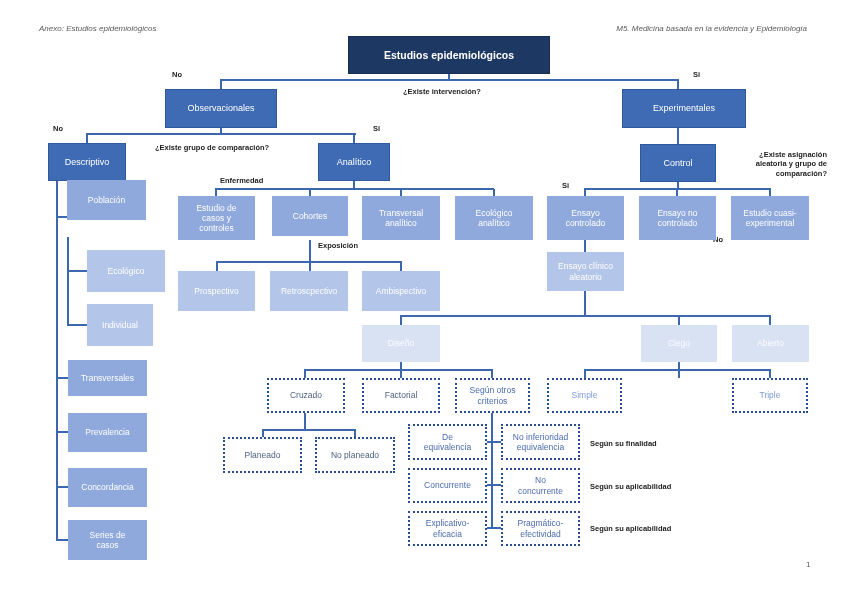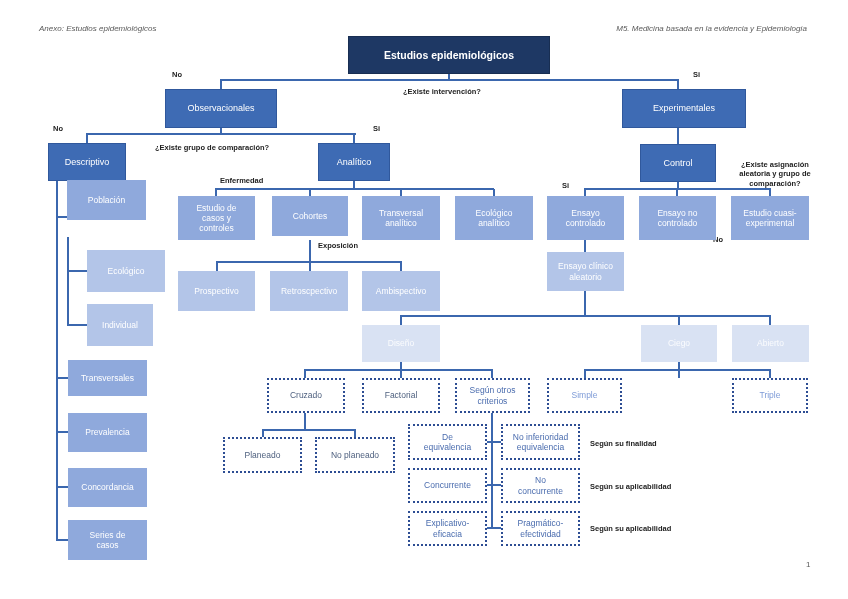--- a/index.html
+++ b/index.html
@@ -88,21 +88,21 @@
     <i class="line" style="left:487px;top:484px;width:14px;height:2px"></i>
     <i class="line" style="left:487px;top:527px;width:14px;height:2px"></i>
   </div>
 
   <div class="lbl" style="left:172px;top:70px;">No</div>
   <div class="lbl" style="left:693px;top:70px;">Si</div>
   <div class="lbl" style="left:403px;top:87px;">¿Existe intervención?</div>
   <div class="lbl" style="left:53px;top:124px;">No</div>
   <div class="lbl" style="left:373px;top:124px;">Si</div>
   <div class="lbl" style="left:155px;top:143px;">¿Existe grupo de comparación?</div>
-  <div class="lbl" style="left:723px;top:160px;width:104px;text-align:center;line-height:1.25;">¿Existe asignación
+  <div class="lbl" style="left:723px;top:150px;width:104px;text-align:right;line-height:1.25;">¿Existe asignación
 aleatoria y grupo de
 comparación?</div>
   <div class="lbl" style="left:220px;top:176px;">Enfermedad</div>
   <div class="lbl" style="left:562px;top:181px;">Si</div>
   <div class="lbl" style="left:713px;top:235px;">No</div>
   <div class="lbl" style="left:318px;top:241px;">Exposición</div>
   <div class="lbl" style="left:590px;top:439px;">Según su finalidad</div>
   <div class="lbl" style="left:590px;top:482px;">Según su aplicabilidad</div>
   <div class="lbl" style="left:590px;top:524px;">Según su aplicabilidad</div>
 

